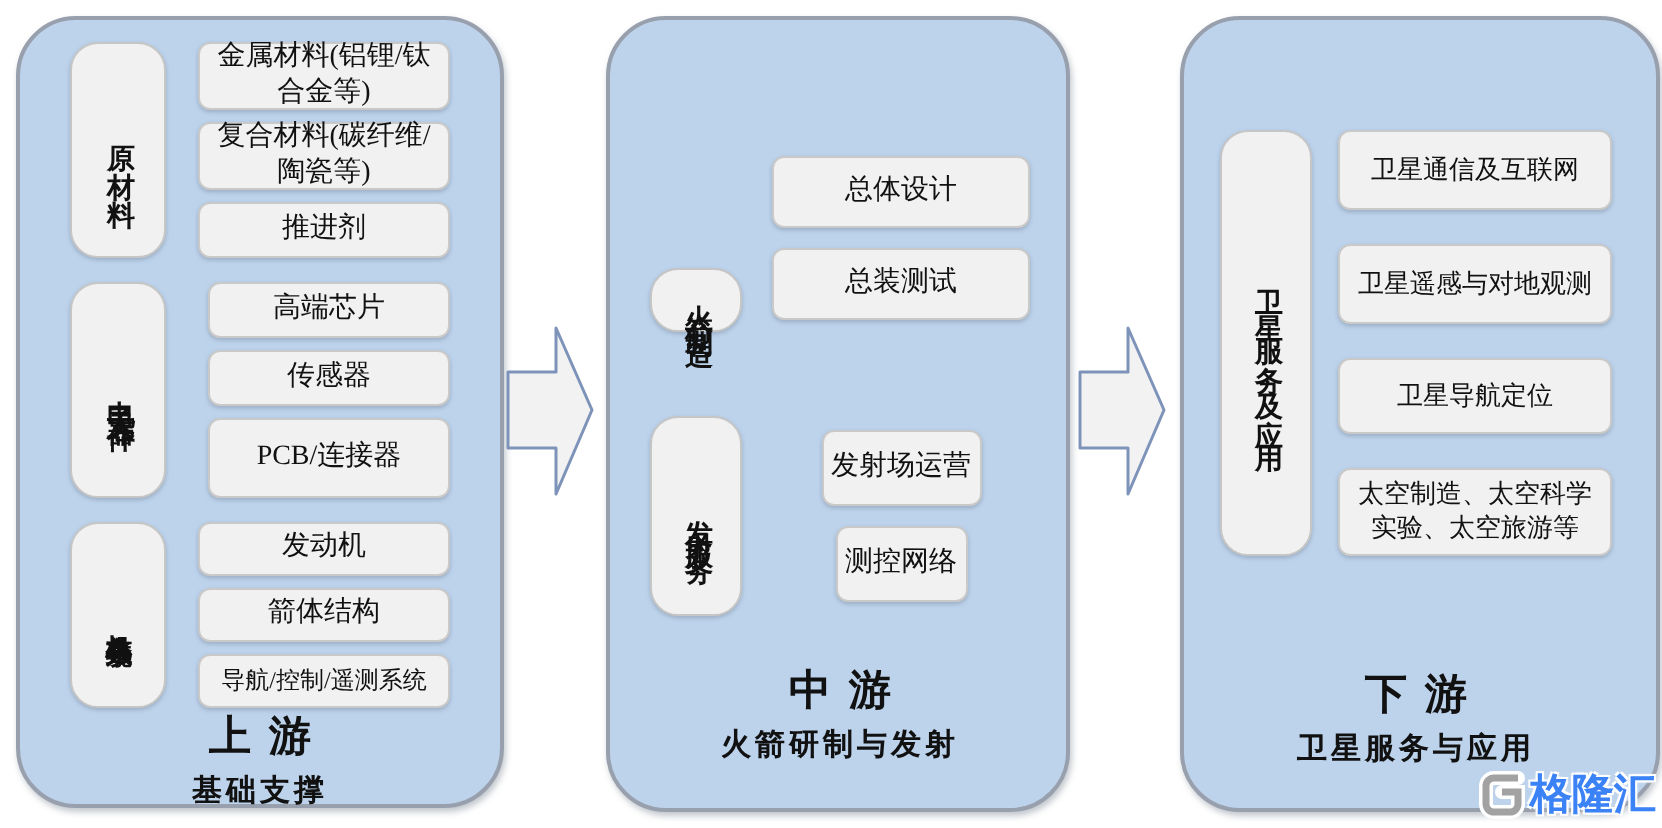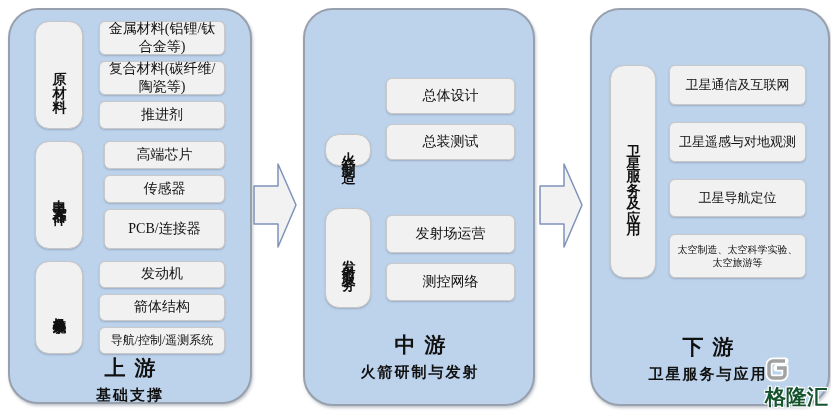--- a/index.html
+++ b/index.html
@@ -54,26 +54,25 @@
     box-sizing: border-box;
   }
   .footer { margin-top: auto; text-align: center; }
   .stage { font-size: 21px; font-weight: bold; letter-spacing: 9px; text-indent: 9px; }
   .subtitle { font-size: 15px; font-weight: bold; letter-spacing: 2px; margin-top: 4px; }
   .arrow { position: absolute; top: 162px; }
   .dual-label { flex-direction: row; gap: 2px; }
   .dual-label span { writing-mode: vertical-rl; text-orientation: upright; }
   .logo {
     position: absolute; right: 3px; bottom: 3px;
-    display: flex; align-items: flex-start; gap: 1px;
+    display: flex; align-items: center; gap: 1px;
     font-family: "Liberation Sans", sans-serif;
-    font-weight: bold; font-size: 21px; color: #14532d;
+    font-weight: bold; font-size: 21px; color: #3b82f6;
     text-shadow: -1px -1px 0 #fff, 1px -1px 0 #fff, -1px 1px 0 #fff, 1px 1px 0 #fff, 0 0 2px #fff;
     letter-spacing: 0;
-    flex-direction: column;
   }
 </style>
 </head>
 <body>
 
 <div class="canvas">
 
   <section class="panel" style="left:8px; width:244px; height:396px; padding:11px 25px 12px 25px;">
     <div class="groups" style="gap:12px;">
 
@@ -124,21 +123,21 @@
       <div class="group" style="gap:15px;align-items:flex-end;">
         <div class="vlabel" style="width:44px; letter-spacing:6px; padding-top:6px;">火箭制造</div>
         <div class="items" style="gap:10px; padding:6px 0;">
           <div class="item" style="height:36px;">总体设计</div>
           <div class="item" style="height:36px;">总装测试</div>
         </div>
       </div>
 
       <div class="group" style="gap:15px;">
         <div class="vlabel" style="width:44px; letter-spacing:6px; padding-top:6px;">发射服务</div>
-        <div class="items" style="gap:10px; padding:7px 0;">
+        <div class="items" style="gap:10px; padding:7px 0;align-items:center;">
           <div class="item" style="height:38px;">发射场运营</div>
           <div class="item" style="height:38px;">测控网络</div>
         </div>
       </div>
 
     </div>
     <div class="footer" style="margin-bottom:10px;">
       <div class="stage">中游</div>
       <div class="subtitle">火箭研制与发射</div>
     </div>
@@ -150,21 +149,21 @@
 
   <section class="panel" style="left:590px; width:240px; height:398px; padding:55px 22px 12px 18px;">
     <div class="groups">
 
       <div class="group" style="gap:13px;">
         <div class="vlabel" style="width:44px; letter-spacing:13px; padding-top:13px;">卫星服务及应用</div>
         <div class="items" style="gap:17px;">
           <div class="item" style="height:40px; font-size:13px;">卫星通信及互联网</div>
           <div class="item" style="height:40px; font-size:13px;">卫星遥感与对地观测</div>
           <div class="item" style="height:38px; font-size:13px;">卫星导航定位</div>
-          <div class="item" style="height:44px; font-size:10px;">太空制造、太空科学实验、太空旅游等</div>
+          <div class="item" style="height:44px; font-size:13px;">太空制造、太空科学实验、太空旅游等</div>
         </div>
       </div>
 
     </div>
     <div class="footer" style="margin-bottom:8px;">
       <div class="stage">下游</div>
       <div class="subtitle">卫星服务与应用</div>
     </div>
   </section>
 

